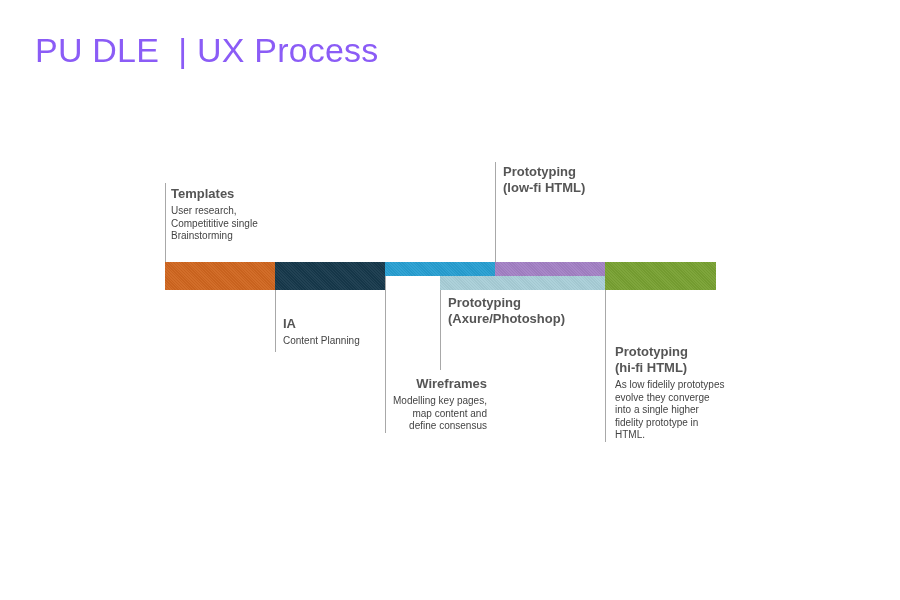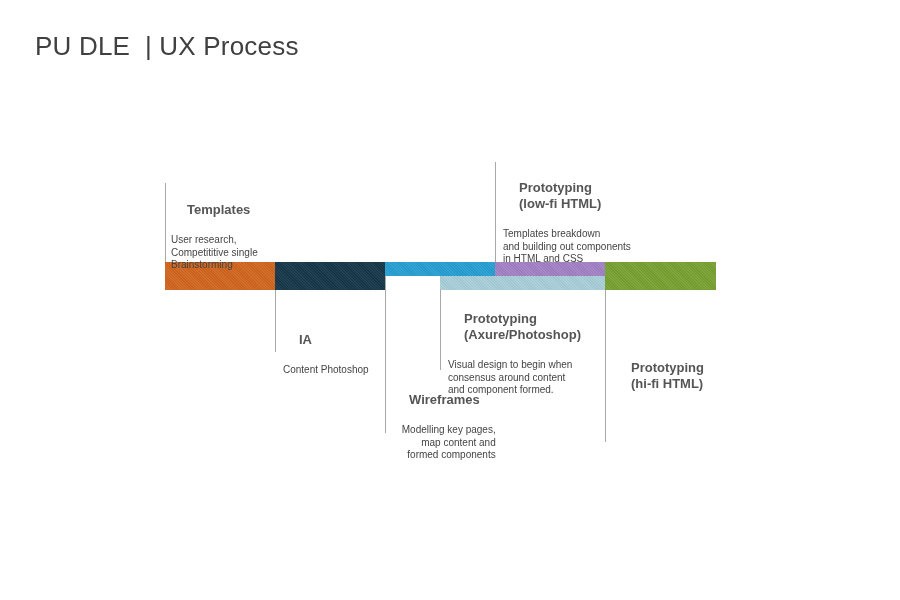--- a/index.html
+++ b/index.html
@@ -1,22 +1,22 @@
 <!DOCTYPE html>
 <html><head>
 <meta charset="utf-8">
 <style>
   html, body { margin: 0; padding: 0; }
   body { width: 900px; height: 600px; background: #ffffff; position: relative; overflow: hidden;
          font-family: "Liberation Sans", sans-serif; color: #333; }
-  .title { position: absolute; left: 35px; top: 31px; font-size: 26px; color: #404040; letter-spacing: 0.2px; white-space: pre; }
+  .title { position: absolute; left: 35px; top: 31px; font-size: 34px; color: #8b5cf6; letter-spacing: 0.2px; white-space: pre; }
   .seg { position: absolute; }
   .vline { position: absolute; width: 1px; background: #a8a8a8; }
   .label { position: absolute; }
-  .label h3 { margin: 16px; font-size: 13px; font-weight: bold; color: #555; line-height: 16px; }
+  .label h3 { margin: 0; font-size: 13px; font-weight: bold; color: #555; line-height: 16px; }
   .label p { margin: 3px 0 0 0; font-size: 10px; color: #444; line-height: 12.5px; white-space: pre-line; }
 </style>
 </head>
 <body>
 
 <div class="title">PU DLE  | UX Process</div>
 
 <div>
   <div class="seg" id="seg-0" style="left: 165px; top: 262px; width: 110px; height: 28px; background: repeating-linear-gradient(45deg, rgba(255, 255, 255, 0.05) 0px, rgba(255, 255, 255, 0.05) 1px, rgba(0, 0, 0, 0.04) 1px, rgba(0, 0, 0, 0.04) 2px) rgb(208, 102, 31);"></div>
   <div class="seg" id="seg-1" style="left: 275px; top: 262px; width: 110px; height: 28px; background: repeating-linear-gradient(45deg, rgba(255, 255, 255, 0.05) 0px, rgba(255, 255, 255, 0.05) 1px, rgba(0, 0, 0, 0.04) 1px, rgba(0, 0, 0, 0.04) 2px) rgb(22, 56, 75);"></div>
@@ -35,42 +35,41 @@
 
 <div class="label" style="left:171px;top:186px;">
   <h3>Templates</h3>
   <p>User research,
 Competititive single
 Brainstorming</p>
 </div>
 
 <div class="label" style="left:283px;top:316px;">
   <h3>IA</h3>
-  <p>Content Photoshop</p>
+  <p>Content Planning</p>
 </div>
 
 <div class="label" style="left:393px;top:376px;text-align:right;">
   <h3>Wireframes</h3>
   <p>Modelling key pages,
 map content and
-formed components</p>
+define consensus</p>
 </div>
 
 <div class="label" style="left:503px;top:164px;">
   <h3 style="white-space:pre-line;">Prototyping
 (low-fi HTML)</h3>
-  <p>Templates breakdown
-and building out components
-in HTML and CSS</p>
 </div>
 
 <div class="label" style="left:448px;top:295px;">
   <h3 style="white-space:pre-line;">Prototyping
 (Axure/Photoshop)</h3>
-  <p>Visual design to begin when
-consensus around content
-and component formed.</p>
 </div>
 
 <div class="label" style="left:615px;top:344px;">
   <h3 style="white-space:pre-line;">Prototyping
 (hi-fi HTML)</h3>
+  <p>As low fidelily prototypes
+evolve they converge
+into a single higher
+fidelity prototype in
+HTML.</p>
 </div>
 
 </body></html>

